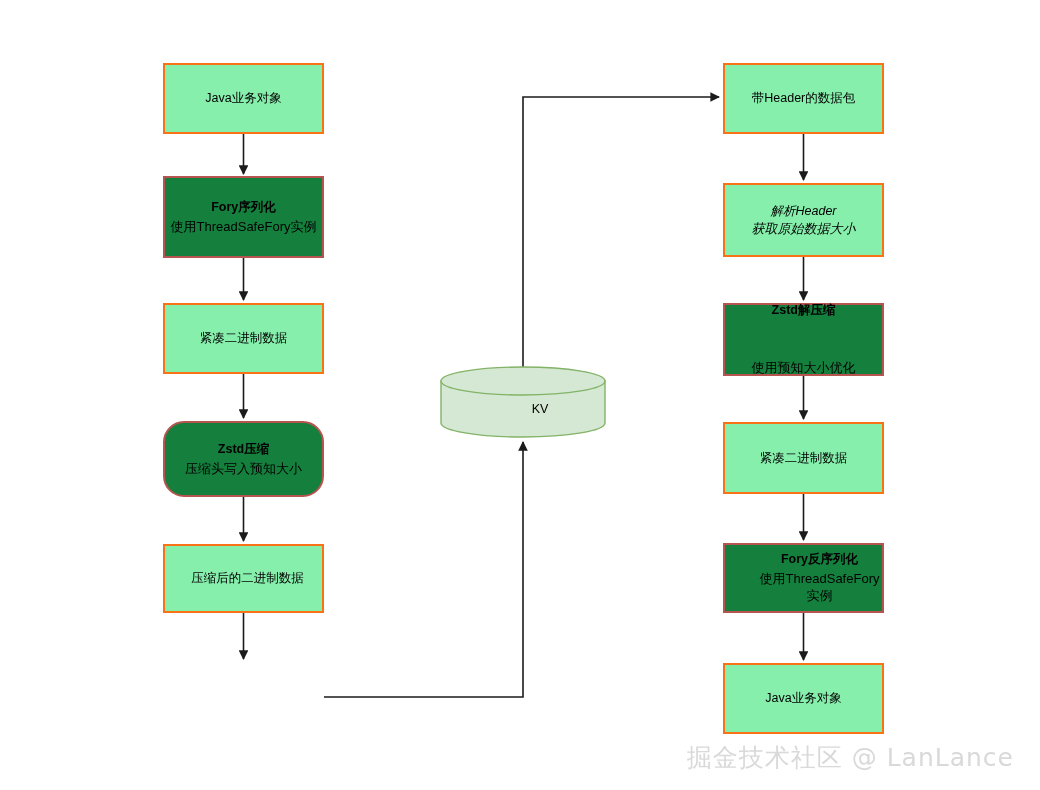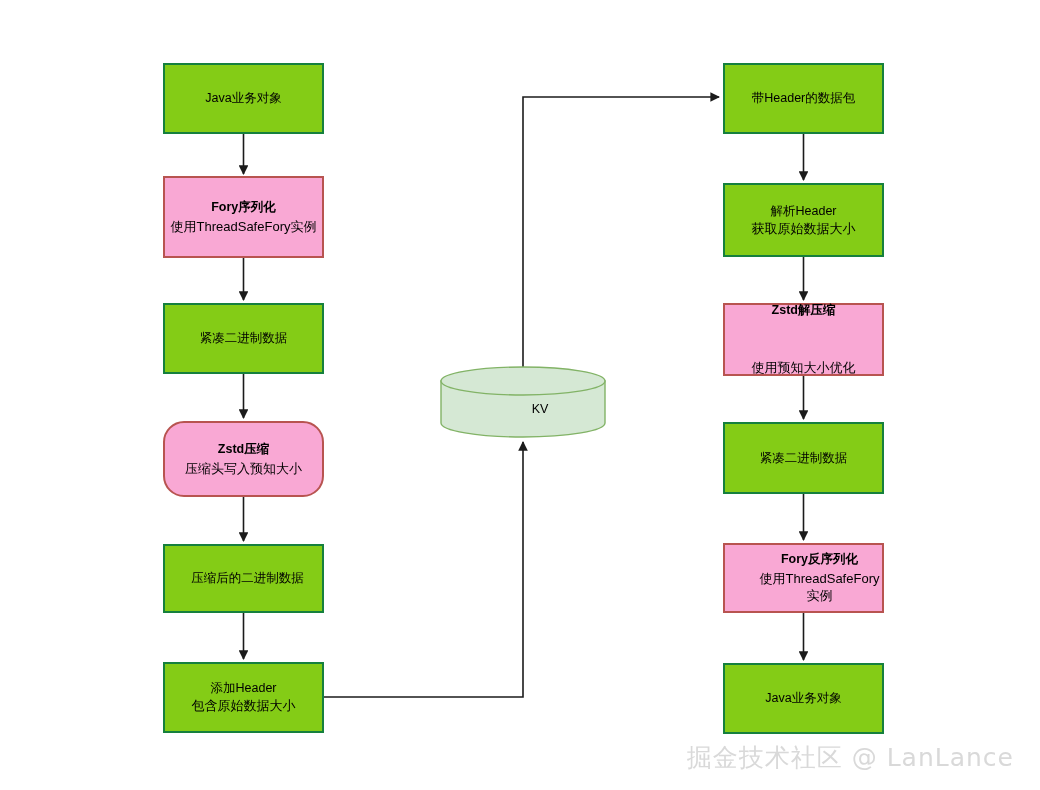--- a/index.html
+++ b/index.html
@@ -29,25 +29,25 @@
     display: flex;
     flex-direction: column;
     align-items: center;
     justify-content: center;
     text-align: center;
     line-height: 1.35;
     color: #000000;
     z-index: 3;
   }
   .node.plain {
-    background: #84cc16;
-    border: 2px solid #15803d;
+    background: #86efac;
+    border: 2px solid #f97316;
   }
   .node.highlight {
-    background: #f9a8d4;
+    background: #15803d;
     border: 2px solid #b85450;
   }
   .node .line-main {
     font-size: 12.5px;
   }
   .node .line-title {
     font-size: 12.5px;
     font-weight: bold;
     margin-bottom: 2px;
   }
@@ -132,38 +132,34 @@
 
   <div class="node highlight" style="left:163px; top:421px; width:161px; height:76px;border-radius:21px;">
     <span class="line-title">Zstd压缩</span>
     <span class="line-sub">压缩头写入预知大小</span>
   </div>
 
   <div class="node plain" style="left:163px; top:544px; width:161px; height:69px;padding-left:8px;">
     <span class="line-main">压缩后的二进制数据</span>
   </div>
 
-  <div class="node plain" style="left:163px; top:662px; width:161px; height:71px;">
-    <span class="line-main">添加Header</span>
-    <span class="line-sub">包含原始数据大小</span>
-  </div>
 
   <div class="store-node" style="left:440px; top:366px;">
     <svg viewBox="0 0 166 72" width="166" height="72">
       <path d="M 1 15 L 1 57 A 82 14 0 0 0 165 57 L 165 15 Z" fill="#d5e8d4" stroke="#82b366" stroke-width="1.4"></path>
       <ellipse cx="83" cy="15" rx="82" ry="14" fill="#d5e8d4" stroke="#82b366" stroke-width="1.4"></ellipse>
     </svg>
     <div class="store-label">KV</div>
   </div>
 
   <div class="node plain" style="left:723px; top:63px; width:161px; height:71px;">
     <span class="line-main">带Header的数据包</span>
   </div>
 
-  <div class="node plain" style="left:723px; top:183px; width:161px; height:74px;">
+  <div class="node plain" style="left:723px; top:183px; width:161px; height:74px;font-style:italic;">
     <span class="line-main">解析Header</span>
     <span class="line-sub">获取原始数据大小</span>
   </div>
 
   <div class="node highlight" style="left:723px; top:303px; width:161px; height:73px;gap:38px;">
     <span class="line-title">Zstd解压缩</span>
     <span class="line-sub">使用预知大小优化</span>
   </div>
 
   <div class="node plain" style="left:723px; top:422px; width:161px; height:72px;">

